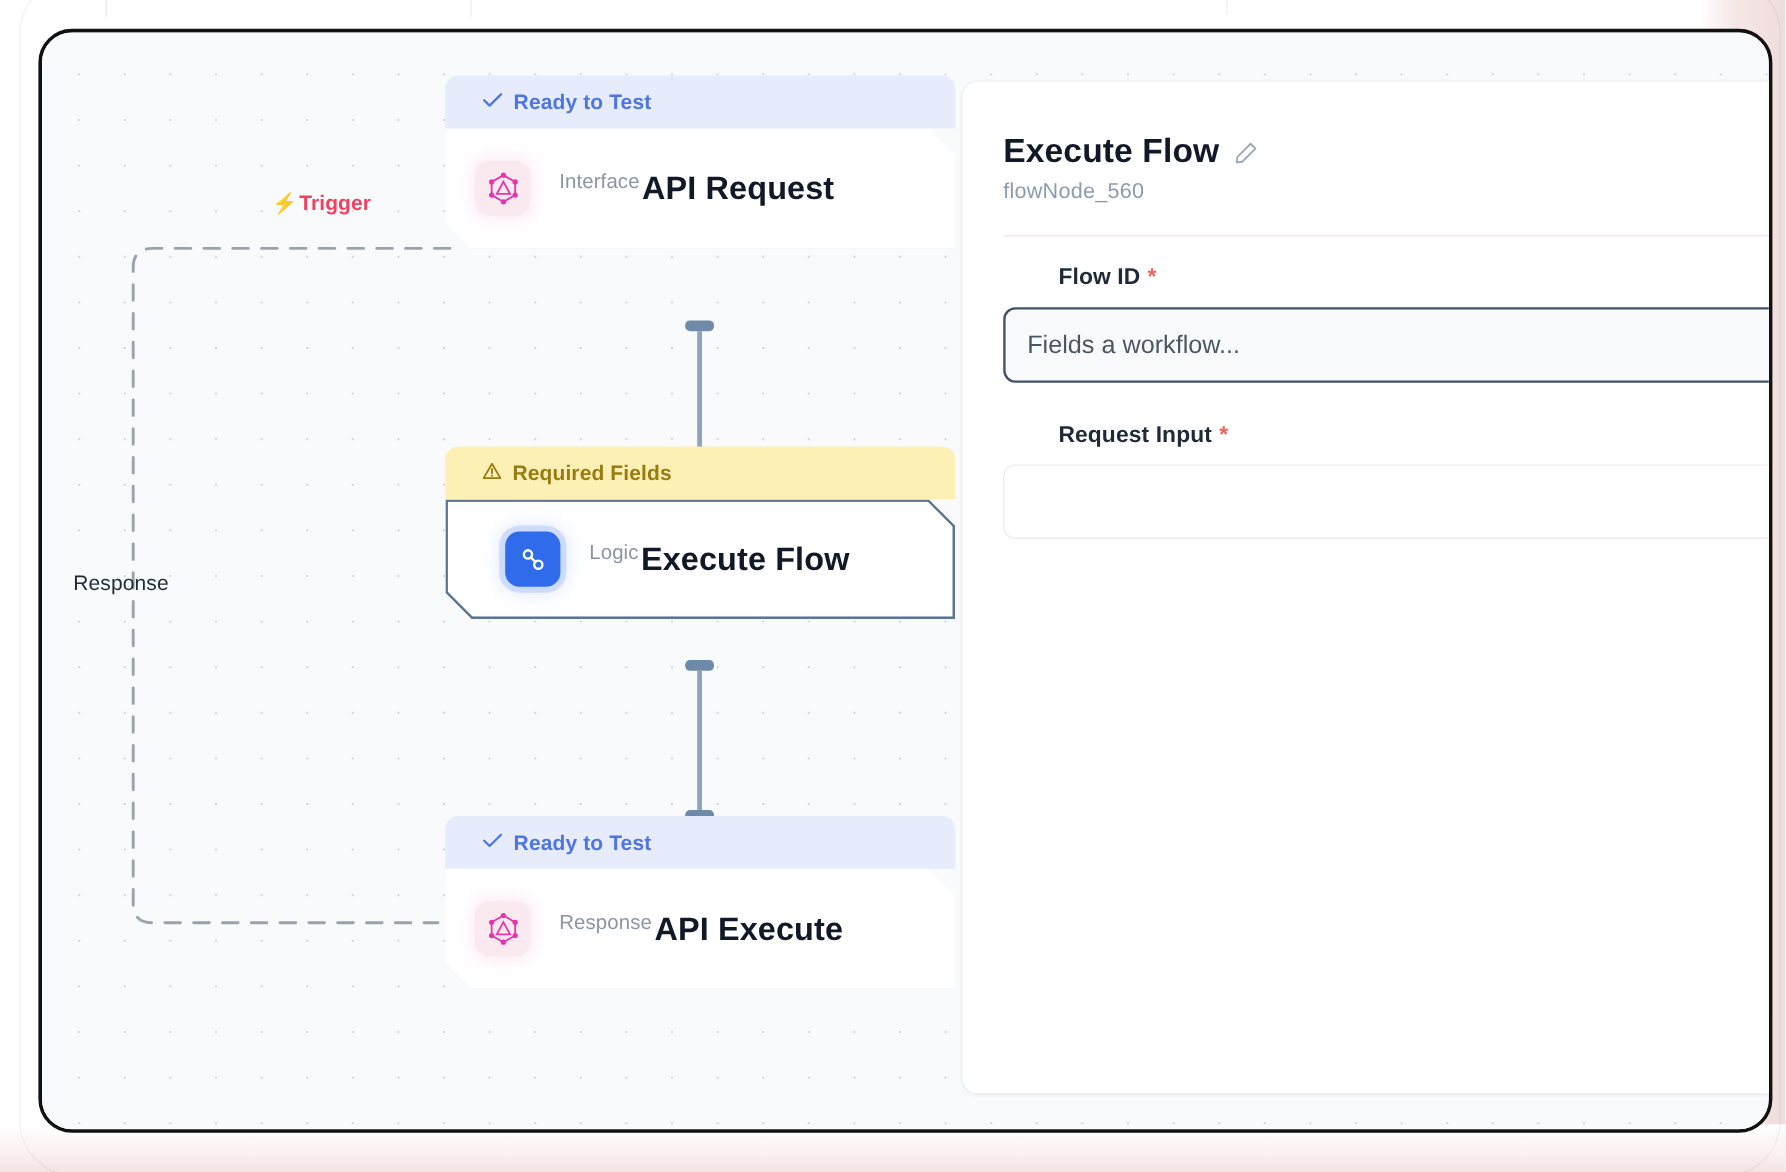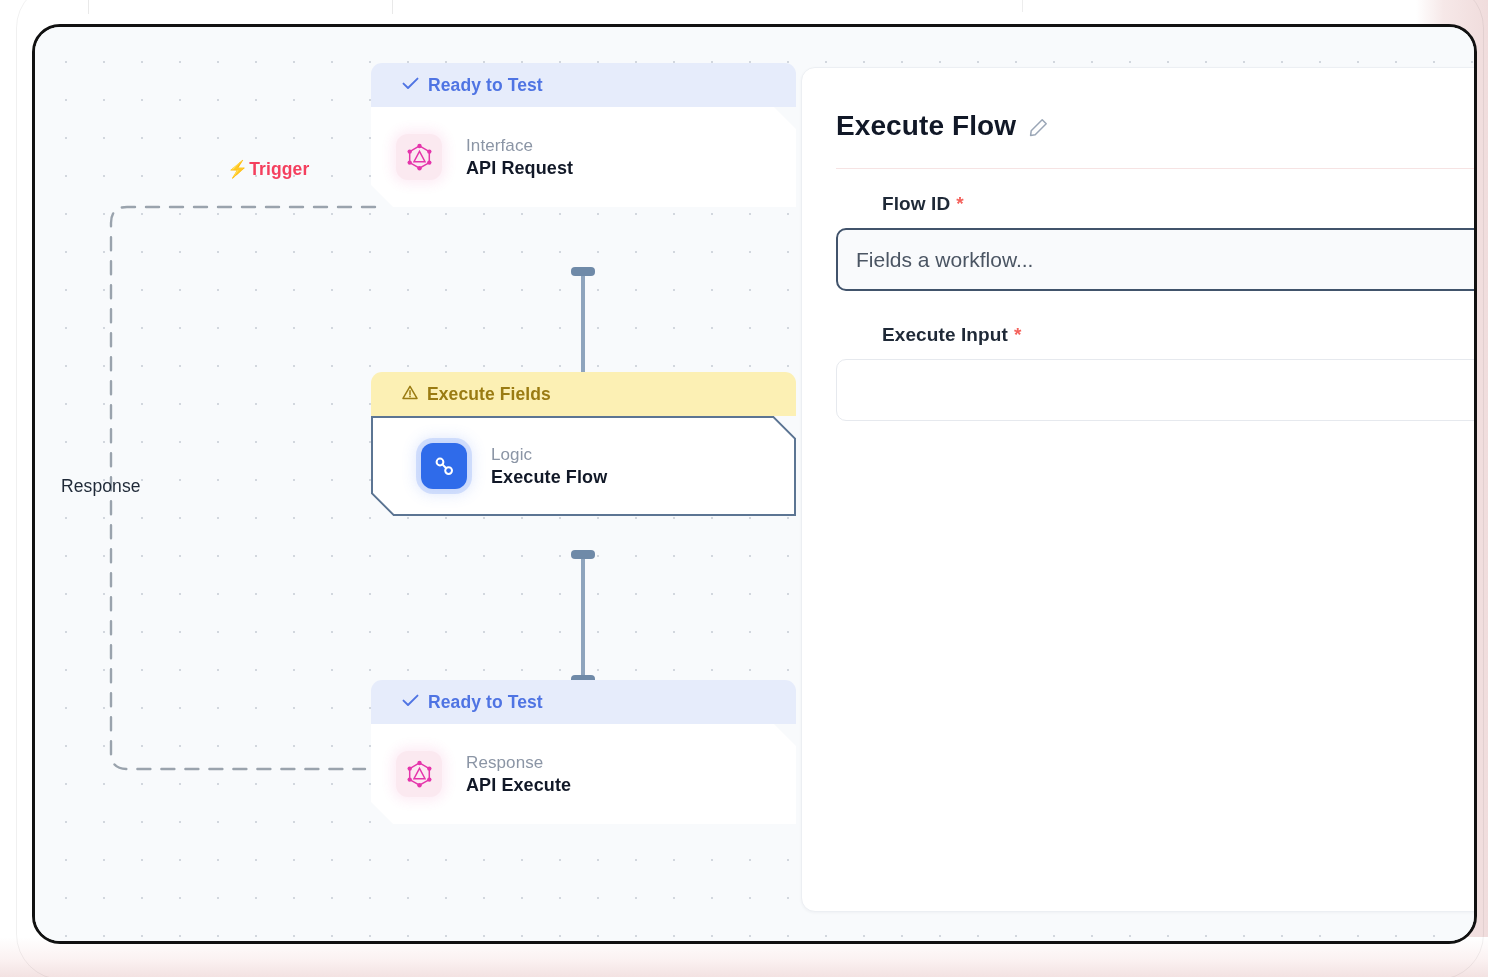--- a/index.html
+++ b/index.html
@@ -214,29 +214,29 @@
   }
   .node-icon.graphql {
     background: #fbe9f0;
     box-shadow: 0 0 12px 4px rgba(236,72,153,0.10);
   }
   .node-icon.logic {
     background: #2f6bea;
     box-shadow: 0 0 0 5px rgba(96,141,246,0.22), 0 0 14px 6px rgba(96,141,246,0.18);
   }
 
-  .node-text { display: flex; flex-direction: column; gap: 2px; }
+  .node-text { display: flex; flex-direction: row; gap: 2px; }
   .node-kind {
     font-size: 17px;
     color: #8b95a5;
     font-weight: 400;
     letter-spacing: 0.1px;
   }
   .node-title {
-    font-size: 18px;
+    font-size: 27px;
     color: #111827;
     font-weight: 700;
     letter-spacing: 0.1px;
   }
 
   
   .edge-connector {
     position: absolute;
     width: 24px;
     display: flex;
@@ -421,21 +421,21 @@
 
     <div class="flow-node" style="left:336px; top:345px;">
       <div class="node-status required">
         <span class="status-glyph">
           <svg width="16" height="15" viewBox="0 0 16 15" fill="none">
             <path d="M8 1.4 L15 13.4 L1 13.4 Z" stroke="#9a7b12" stroke-width="1.5" stroke-linejoin="round" fill="none"></path>
             <path d="M8 5.8 L8 9.4" stroke="#9a7b12" stroke-width="1.5" stroke-linecap="round"></path>
             <circle cx="8" cy="11.4" r="0.85" fill="#9a7b12"></circle>
           </svg>
         </span>
-        <span>Execute Fields</span>
+        <span>Required Fields</span>
       </div>
       <div class="node-card selected" style="filter:none;">
         <div class="node-card-outline"></div>
         <div class="node-card-inner"></div>
         <div class="node-card-content">
           <div class="node-icon logic">
             <svg width="26" height="26" viewBox="0 0 26 26" fill="none">
               <rect x="2" y="2" width="22" height="22" rx="4.5" fill="#ffffff" fill-opacity="0"></rect>
               <circle cx="9" cy="9" r="3.4" stroke="#ffffff" stroke-width="2" fill="none"></circle>
               <circle cx="17.6" cy="17.6" r="3.4" stroke="#ffffff" stroke-width="2" fill="none"></circle>
@@ -497,39 +497,40 @@
 
     <div id="panel-header">
       <div id="panel-title-row">
         <div id="panel-title">Execute Flow</div>
         <span id="panel-edit-icon">
           <svg width="21" height="21" viewBox="0 0 21 21" fill="none">
             <path d="M14.2 2.8 L18.2 6.8 L7.2 17.8 L2.6 18.4 L3.2 13.8 Z" stroke="#9aa6b6" stroke-width="1.5" stroke-linejoin="round" fill="none"></path>
           </svg>
         </span>
       </div>
+      <div id="panel-subtitle">flowNode_560</div>
     </div>
 
     <div id="panel-divider"></div>
 
     <div id="panel-body">
 
       <div>
         <div class="field-label">
           <span>Flow ID</span>
           <span class="field-req">*</span>
         </div>
         <div id="flow-id-select">
           <span>Fields a workflow...</span>
         </div>
       </div>
 
       <div id="request-input-field">
         <div class="field-label">
-          <span>Execute Input</span>
+          <span>Request Input</span>
           <span class="field-req">*</span>
         </div>
         <div id="request-input-row">
           <div id="request-input-box">
             <span></span>
           </div>
 
         </div>
       </div>
 

